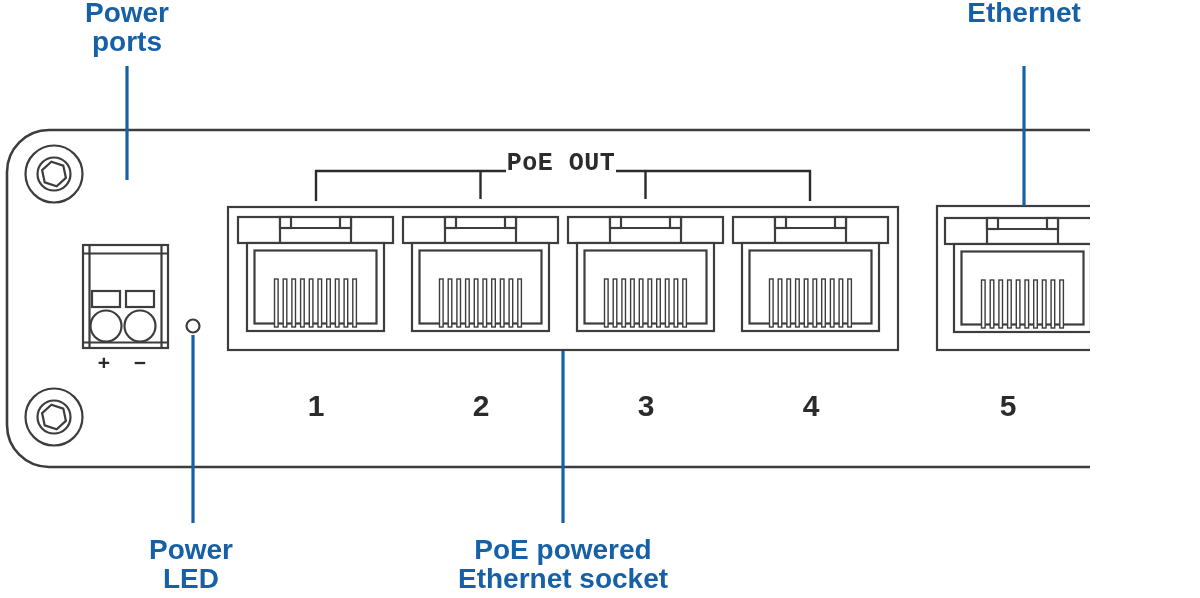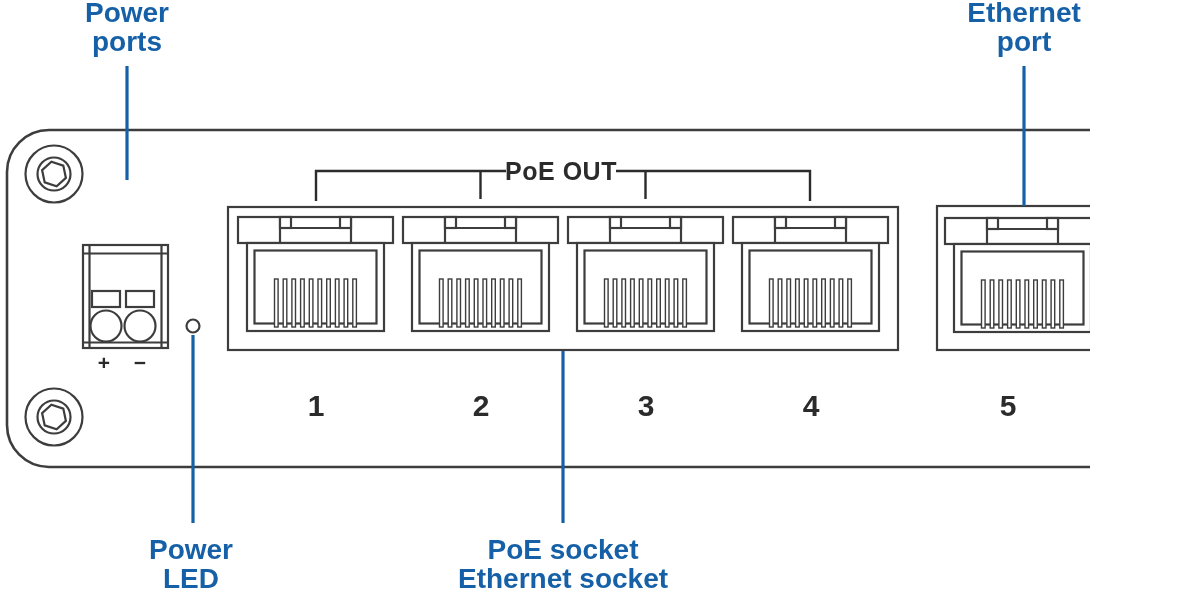--- a/index.html
+++ b/index.html
@@ -135,34 +135,33 @@
     <line class="callout" x1="563" y1="351" x2="563" y2="523"></line>
   </svg>
 
   <div class="label" style="left:127px; top:-2px;">
     <div>Power</div>
     <div>ports</div>
   </div>
 
   <div class="label" style="left:1024px; top:-2px;">
     <div>Ethernet</div>
-    <div>port</div>
   </div>
 
   <div class="label" style="left:191px; top:535px;">
     <div>Power</div>
     <div>LED</div>
   </div>
 
   <div class="label" style="left:563px; top:535px;">
-    <div>PoE socket</div>
+    <div>PoE powered</div>
     <div>Ethernet socket</div>
   </div>
 
-  <div class="poe-out" style="left:561px; top:159px;">PoE OUT</div>
+  <div class="poe-out" style="left:561px; top:151px;font-family:Liberation Mono, monospace;">PoE OUT</div>
 
   <div class="port-num" style="left:316px;  top:391px;">1</div>
   <div class="port-num" style="left:481px;  top:391px;">2</div>
   <div class="port-num" style="left:646px;  top:391px;">3</div>
   <div class="port-num" style="left:811px;  top:391px;">4</div>
   <div class="port-num" style="left:1008px; top:391px;">5</div>
 
   <div class="terminal" style="left:104px; top:352px;">+</div>
   <div class="terminal" style="left:140px; top:352px;">−</div>
 

